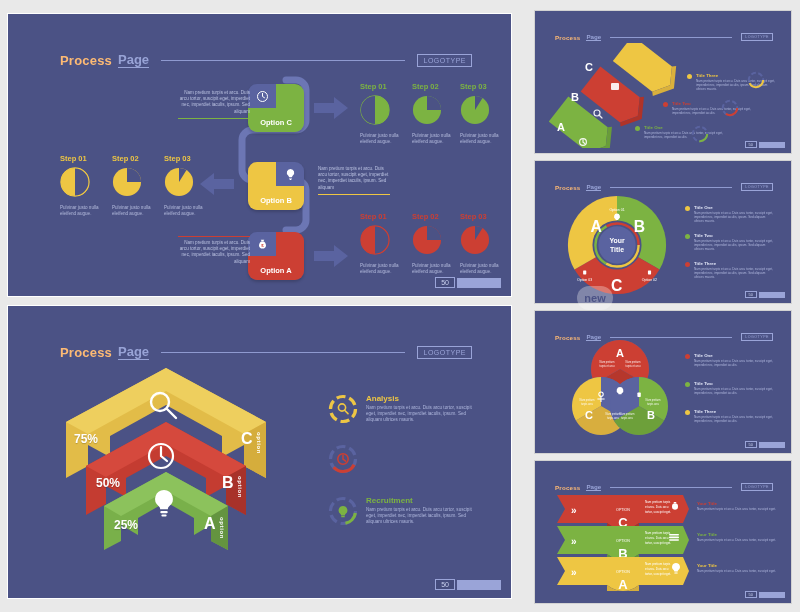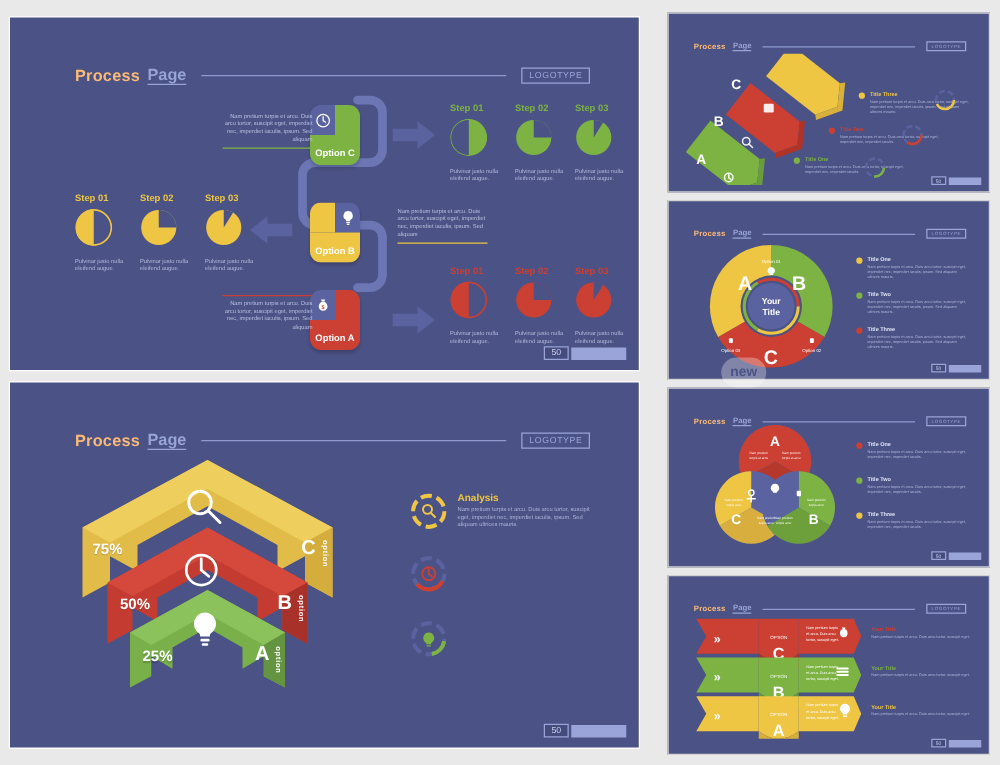--- a/index.html
+++ b/index.html
@@ -42,21 +42,21 @@
   .pgbar{background:#9aa4d8;}
   .pg-big{right:10px;bottom:8px;}
   .pg-big .pgnum{font-size:7px;padding:1px 5px;}
   .pg-big .pgbar{width:44px;height:10px;}
   .pg-sm{right:6px;bottom:5px;}
   .pg-sm .pgnum{font-size:4px;padding:0px 3px;}
   .pg-sm .pgbar{width:26px;height:6px;}
 
   
   .track{position:absolute;}
-  .opt-card{position:absolute;width:40px;height:48px;border-radius:9px;
+  .opt-card{position:absolute;width:56px;height:48px;border-radius:9px;
             overflow:hidden;box-shadow:0 2px 3px rgba(0,0,0,.18);}
   .opt-card .quad{position:absolute;width:50%;height:50%;}
   .opt-card .lbl{position:absolute;left:0;right:0;bottom:5px;text-align:center;
                  color:#fff;font-size:7.5px;font-weight:bold;}
   .opt-ico{position:absolute;width:50%;height:50%;display:flex;
            align-items:center;justify-content:center;}
   .opt-ico svg{width:15px;height:15px;}
 
   .arrow-r,.arrow-l{position:absolute;width:34px;height:24px;}
 
@@ -358,20 +358,24 @@
     <div class="leg" style="left:320px;top:190px;">
       <div class="ring">
         <svg viewBox="0 0 30 30">
           <circle cx="15" cy="15" r="12.5" fill="none" stroke="#5a63a0" stroke-width="3.2" stroke-dasharray="9 4"></circle>
           <circle cx="15" cy="15" r="12.5" fill="none" stroke="#7cb342" stroke-width="3.2" stroke-dasharray="15 64" stroke-dashoffset="-2"></circle>
           <g fill="#7cb342">
             <path d="M15 10a4.4 4.4 0 0 0-2.5 8c.35.25.55.65.55 1.08v.3h3.9v-.3c0-.43.2-.83.55-1.08A4.4 4.4 0 0 0 15 10z"></path>
             <rect x="13.2" y="20.1" width="3.6" height="1.1" rx=".5"></rect>
           </g>
         </svg>
+      </div>
+      <div class="txt">
+        <div class="h" style="color:#7cb342;">Recruitment</div>
+        <div class="p">Nam pretium turpis et arcu. Duis arcu tortor, suscipit eget, imperdiet nec, imperdiet iaculis, ipsum. Sed aliquam ultrices mauris.</div>
       </div>
     </div>
 
     <div class="pgwrap pg-big">
       <span class="pgnum">50</span>
       <span class="pgbar"></span>
     </div>
   </div>
 
   <div class="slide sl-r1">

